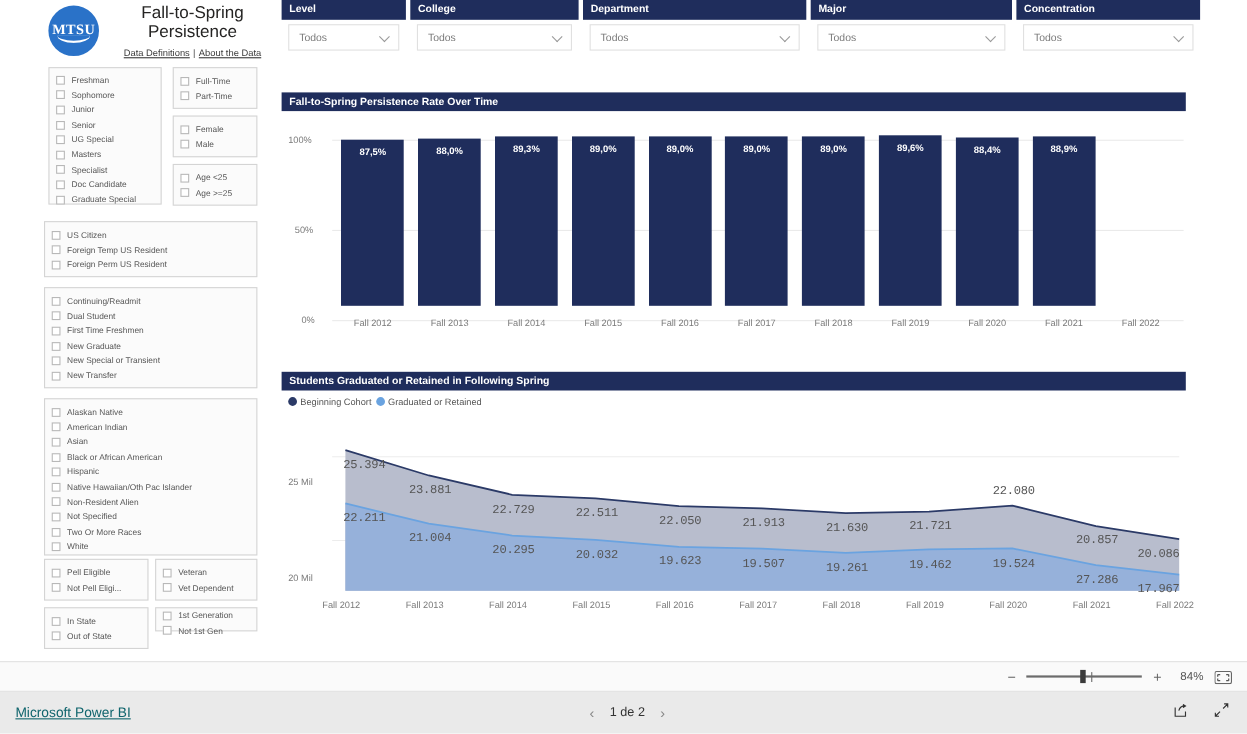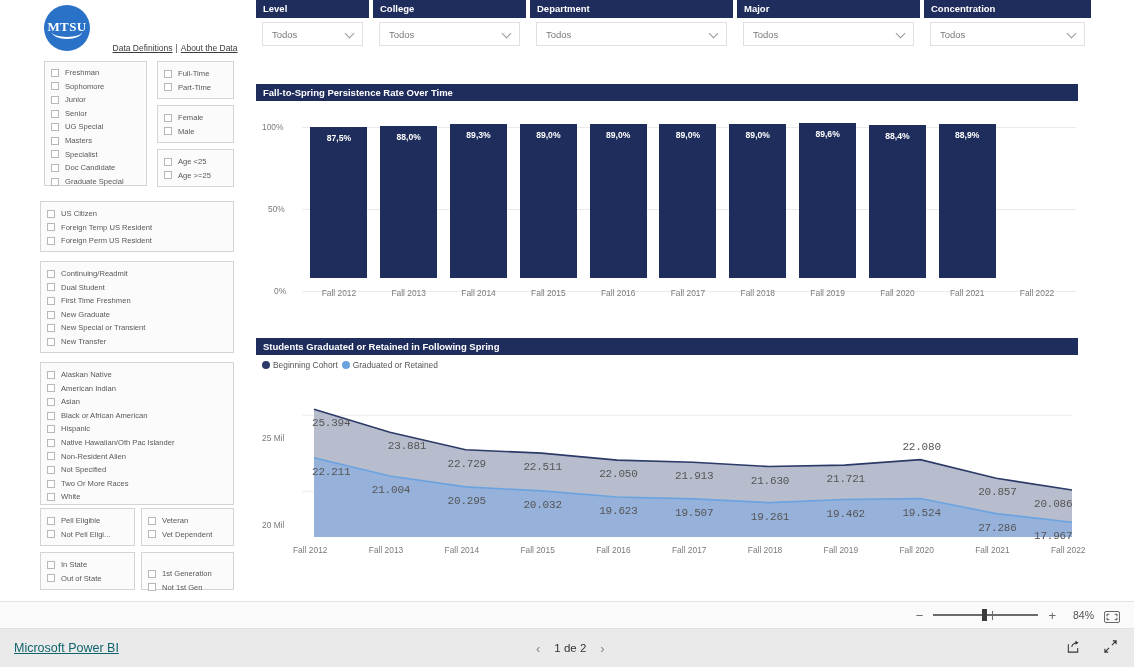--- a/index.html
+++ b/index.html
@@ -136,20 +136,24 @@
 <body>
 
 <div class="page">
   <div class="canvas">
 
     <div class="hdr">
       <div class="logo">
         <span class="logo-text">MTSU</span>
         <span class="logo-swoosh"></span>
       </div>
+      <div class="title">
+        <div>Fall-to-Spring</div>
+        <div>Persistence</div>
+      </div>
       <div class="links">
         <a href="#">Data Definitions</a><span class="sep">|</span><a href="#">About the Data</a>
       </div>
     </div>
 
     <div class="slicer" style="left:44px; top:61px; width:103px; height:125px; padding-top:4px;">
       <div class="row">
           <span class="cbx"></span>
           <span class="lbl">Freshman</span>
         </div>
@@ -331,21 +335,21 @@
       <div class="row">
           <span class="cbx"></span>
           <span class="lbl">Veteran</span>
         </div>
       <div class="row">
           <span class="cbx"></span>
           <span class="lbl">Vet Dependent</span>
         </div>
     </div>
 
-    <div class="slicer" style="left:141px; top:552px; width:93px; height:38px; padding-top:14px;">
+    <div class="slicer" style="left:141px; top:552px; width:93px; height:22px; padding-top:0;">
       <div class="row">
           <span class="cbx"></span>
           <span class="lbl">1st Generation</span>
         </div>
       <div class="row">
           <span class="cbx"></span>
           <span class="lbl">Not 1st Gen</span>
         </div>
     </div>
 
@@ -484,21 +488,21 @@
         <svg id="area-svg" width="822" height="175" viewBox="0 0 822 175" preserveAspectRatio="none" style="position:absolute; left:0; top:0;">
             <line x1="46" x2="816" y1="25.22222222222223" y2="25.22222222222223" stroke="#ececec" stroke-width="1"></line>
             <line x1="46" x2="816" y1="101.33333333333334" y2="101.33333333333334" stroke="#ececec" stroke-width="1"></line>
             <path d="M 58 19.224666666666664 L 133.8 42.25588888888889 L 209.6 59.79188888888889 L 285.4 63.110333333333344 L 361.2 70.12777777777778 L 437 72.21322222222223 L 512.8 76.52111111111111 L 588.6 75.13588888888889 L 664.4 69.67111111111112 L 740.2 88.28788888888889 L 816 100.02422222222222 L 816 147 L 58 147 Z" fill="#b8bdcd"></path>
             <path d="M 58 19.224666666666664 L 133.8 42.25588888888889 L 209.6 59.79188888888889 L 285.4 63.110333333333344 L 361.2 70.12777777777778 L 437 72.21322222222223 L 512.8 76.52111111111111 L 588.6 75.13588888888889 L 664.4 69.67111111111112 L 740.2 88.28788888888889 L 816 100.02422222222222" fill="none" stroke="#2b3a67" stroke-width="1.6"></path>
             <path d="M 58 67.677 L 133.8 86.05022222222223 L 209.6 96.84277777777777 L 285.4 100.84622222222222 L 361.2 107.07211111111111 L 437 108.8378888888889 L 512.8 112.58255555555556 L 588.6 109.52288888888889 L 664.4 108.5791111111111 L 740.2 123.64911111111111 L 816 132.28011111111113 L 816 147 L 58 147 Z" fill="#96b1da"></path>
             <path d="M 58 67.677 L 133.8 86.05022222222223 L 209.6 96.84277777777777 L 285.4 100.84622222222222 L 361.2 107.07211111111111 L 437 108.8378888888889 L 512.8 112.58255555555556 L 588.6 109.52288888888889 L 664.4 108.5791111111111 L 740.2 123.64911111111111 L 816 132.28011111111113" fill="none" stroke="#6aa3e0" stroke-width="1.6"></path>
           </svg>
         <div id="area-labels">
             <div class="alabel" style="left: 56px; top: 27.2247px;">25.394</div>
-            <div class="alabel" style="left: 115.8px; top: 50.2559px; margin-left: 16px;">23.881</div>
+            <div class="alabel" style="left: 115.8px; top: 50.2559px;">23.881</div>
             <div class="alabel" style="left: 191.6px; top: 67.7919px;">22.729</div>
             <div class="alabel" style="left: 267.4px; top: 71.1103px;">22.511</div>
             <div class="alabel" style="left: 343.2px; top: 78.1278px;">22.050</div>
             <div class="alabel" style="left: 419px; top: 80.2132px;">21.913</div>
             <div class="alabel" style="left: 494.8px; top: 84.5211px;">21.630</div>
             <div class="alabel" style="left: 570.6px; top: 83.1359px;">21.721</div>
             <div class="alabel" style="left: 646.4px; top: 50.6711px;">22.080</div>
             <div class="alabel" style="left: 722.2px; top: 96.2879px;">20.857</div>
             <div class="alabel" style="left: 778px; top: 108.024px;">20.086</div>
             <div class="alabel" style="left: 56px; top: 75.677px;">22.211</div>

